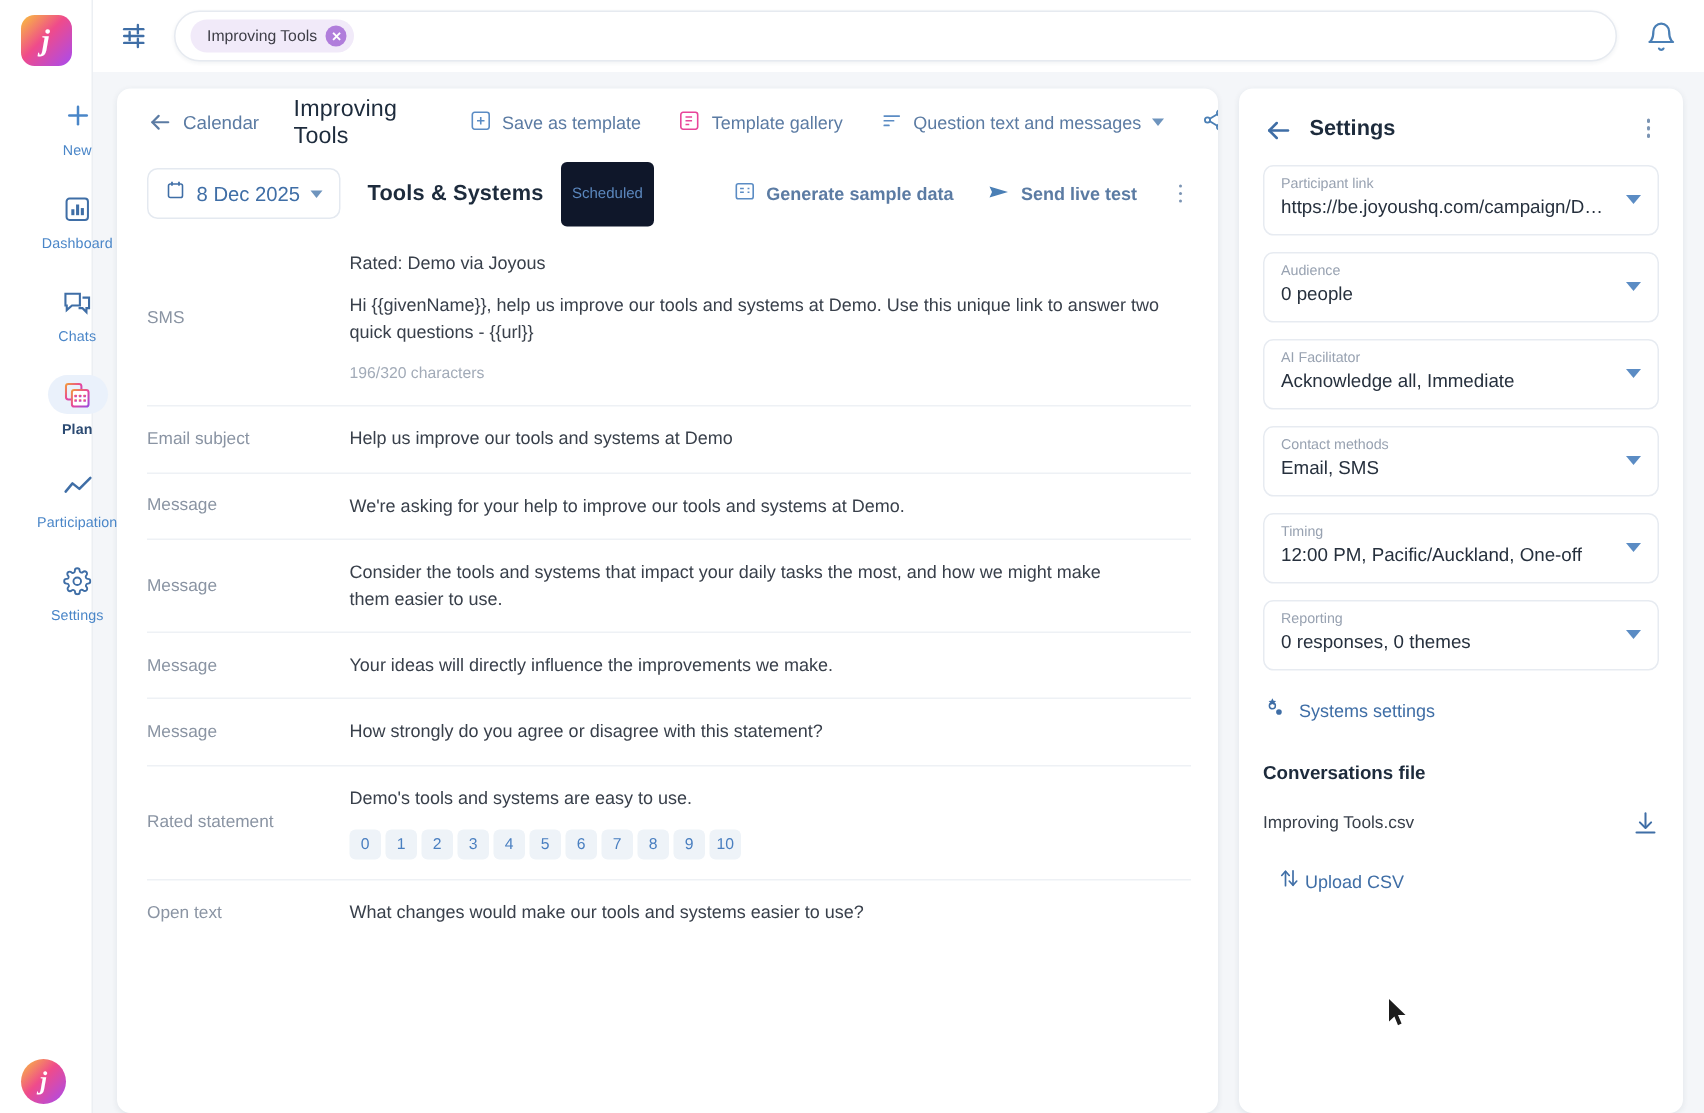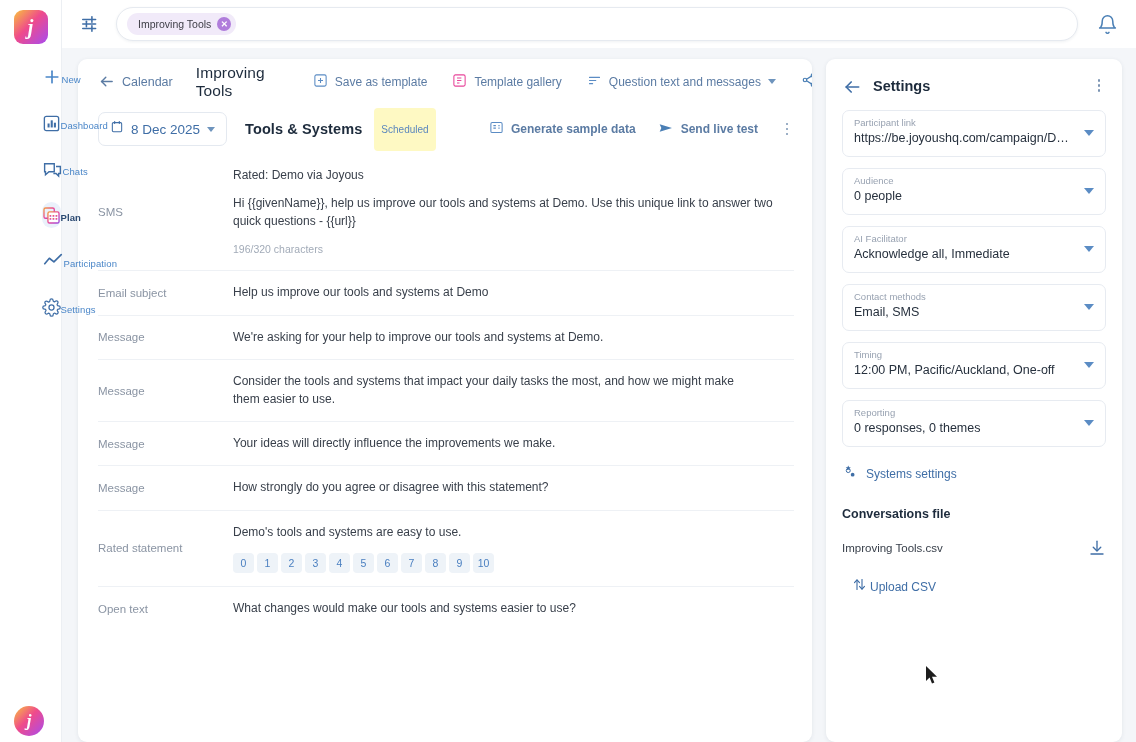--- a/index.html
+++ b/index.html
@@ -22,21 +22,21 @@
   }
   .brand-logo {
     width: 34px; height: 34px; border-radius: 9px; margin-top: 10px;
     background: linear-gradient(135deg,#f9c23c 0%,#ef4b8b 45%,#a74bf0 100%);
     display: flex; align-items: center; justify-content: center;
     color: #fff; font-family: "Liberation Serif", serif;
     font-style: italic; font-size: 20px; font-weight: 700;
   }
   .rail-item {
     width: 62px; margin-top: 20px;
-    display: flex; flex-direction: row; align-items: center; cursor: pointer; padding-left: 42px;
+    display: flex; flex-direction: column; align-items: center; cursor: pointer; padding-left: 42px;
   }
   .rail-icon-wrap {
     width: 40px; height: 26px; display: flex; align-items: center; justify-content: center;
     border-radius: 13px;
   }
   .rail-item.active .rail-icon-wrap { background: #eaf1fb; }
   .rail-label {
     font-size: 9.5px; color: #4a86c8; margin-top: 5px; letter-spacing: .1px;
   }
   .rail-item.active .rail-label { color: #2b4a72; font-weight: 600; }
@@ -102,21 +102,21 @@
 
   
   #sub-header { display: flex; align-items: center; padding: 0 18px 0 20px; height: 50px; }
   #date-pill {
     height: 34px; border: 1px solid #e4e9f0; border-radius: 7px;
     display: flex; align-items: center; gap: 7px; padding: 0 11px; cursor: pointer;
   }
   #date-pill-text { font-size: 13.5px; color: #3f6ea6; }
   #section-title { font-size: 14.5px; color: #1d2b3c; font-weight: 700; margin-left: 18px; letter-spacing: .1px;}
   #status-badge {
-    margin-left: 12px; background: #fef9c3; color: #5b87bd; font-size: 10px;
+    margin-left: 12px; background: #0f172a; color: #5b87bd; font-size: 10px;
     border-radius: 4px; padding: 16px 7px;
   }
   #sub-actions { margin-left: auto; display: flex; align-items: center; gap: 22px; font-weight: bold; }
   .kebab { width: 14px; display: flex; flex-direction: column; align-items: center; gap: 2.5px; cursor: pointer; }
   .kebab span { width: 2.5px; height: 2.5px; border-radius: 50%; background: #7b94b3; display: block; }
 
   
   #detail-table { padding: 0 18px 0 20px; }
   .drow { display: flex; border-top: 1px solid #eef1f5; padding: 13px 0; }
   .drow:first-child { border-top: none; }

